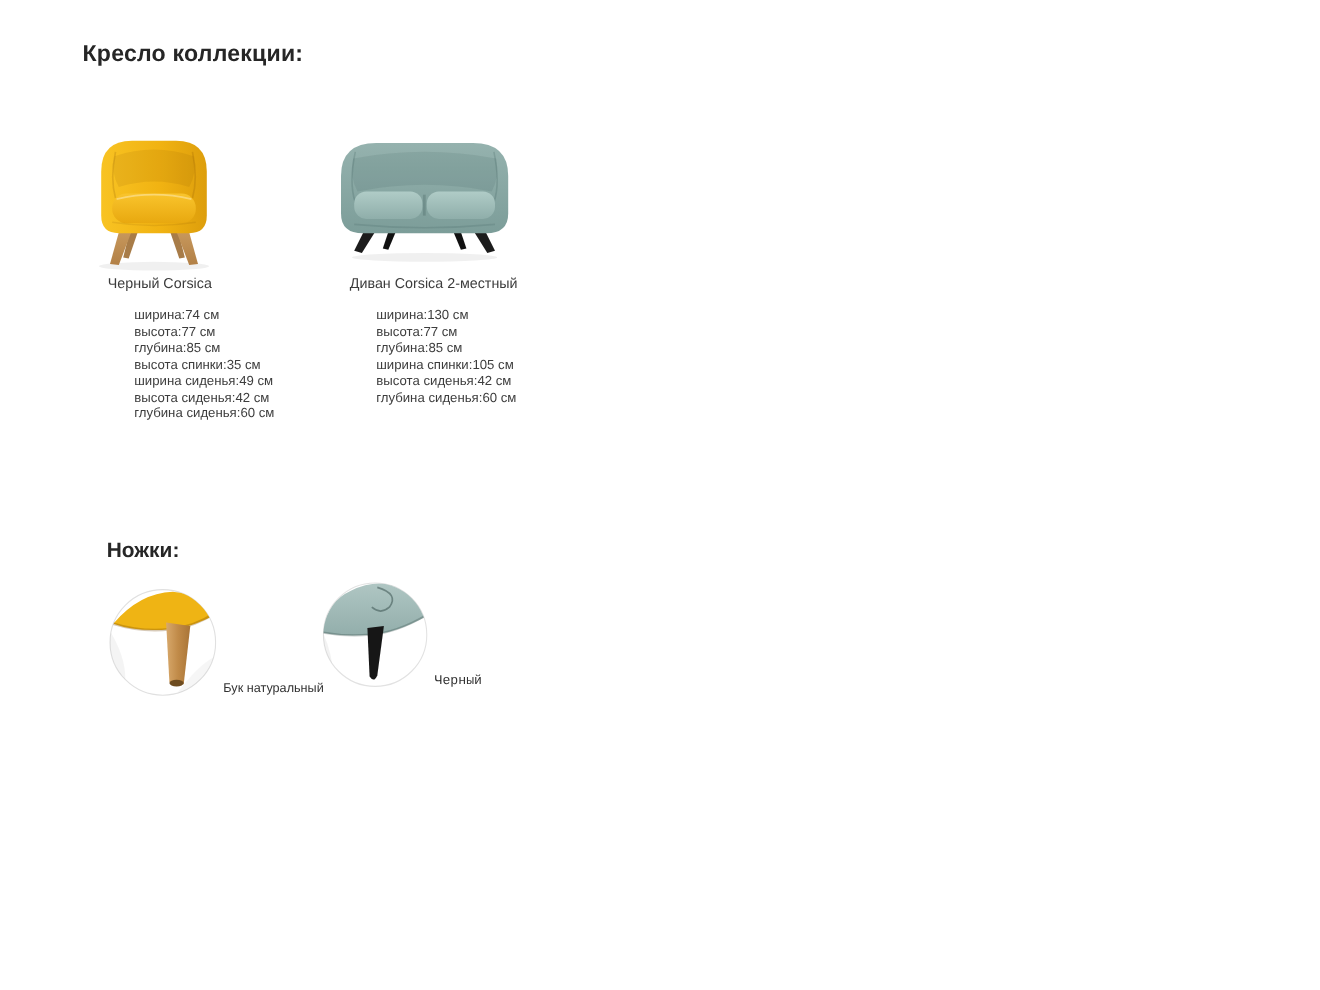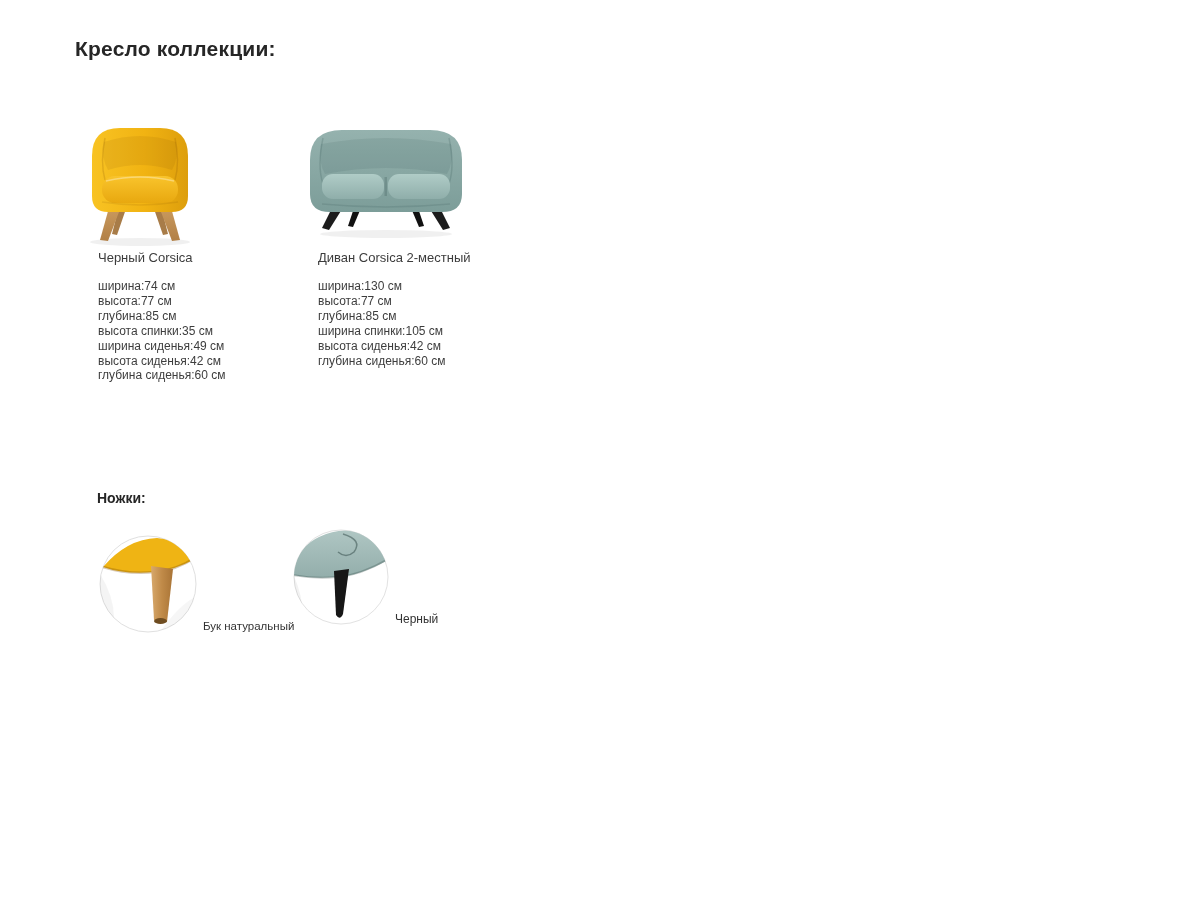--- a/index.html
+++ b/index.html
@@ -13,51 +13,52 @@
   }
   .abs { position: absolute; }
 
   .h-products {
     left: 75px; top: 37px;
     font-size: 21px; font-weight: 700; color: #262626;
     letter-spacing: 0.2px;
   }
   .h-legs {
     left: 97px; top: 490px;
-    font-size: 14px; font-weight: 700; color: #262626;
+    font-size: 19px; font-weight: 700; color: #262626;
   }
 
   .product-image { overflow: hidden; }
   .product-image svg { display: block; }
 
   .product-name {
     font-size: 13px; color: #3c3c3c;
   }
   .name-armchair { left: 98px; top: 250px; }
   .name-sofa    { left: 318px; top: 250px; }
 
   .specs {
     list-style: none;
     font-size: 12px; color: #3d3d3d;
     line-height: 14.9px;
+    margin-left: 24px;
   }
   .specs-armchair { left: 98px; top: 279px; }
   .specs-sofa     { left: 318px; top: 279px; }
 
   .img-armchair { left: 55px;  top: 118px; width: 170px; height: 130px; }
   .img-sofa     { left: 300px; top: 118px; width: 172px; height: 125px; }
 
   .leg-circle { border-radius: 50%; }
   .leg-circle svg { display: block; }
   .circle-beech { left: 99px;  top: 535px; width: 98px; height: 98px; }
   .circle-black { left: 293px; top: 529px; width: 96px; height: 96px; }
 
   .leg-label { font-size: 11.5px; color: #333333; }
   .label-beech { left: 203px; top: 620px; }
-  .label-black { left: 395px; top: 612px; font-size: 12px; }
+  .label-black { left: 395px; top: 612px; font-size: 12px; font-family: Liberation Mono, monospace; }
 </style>
 </head>
 <body>
 
 <div class="page">
 
   <h1 class="abs h-products">Кресло коллекции:</h1>
 
   <div class="abs product-image img-armchair">
     <svg width="170" height="130" viewBox="0 0 170 130">

